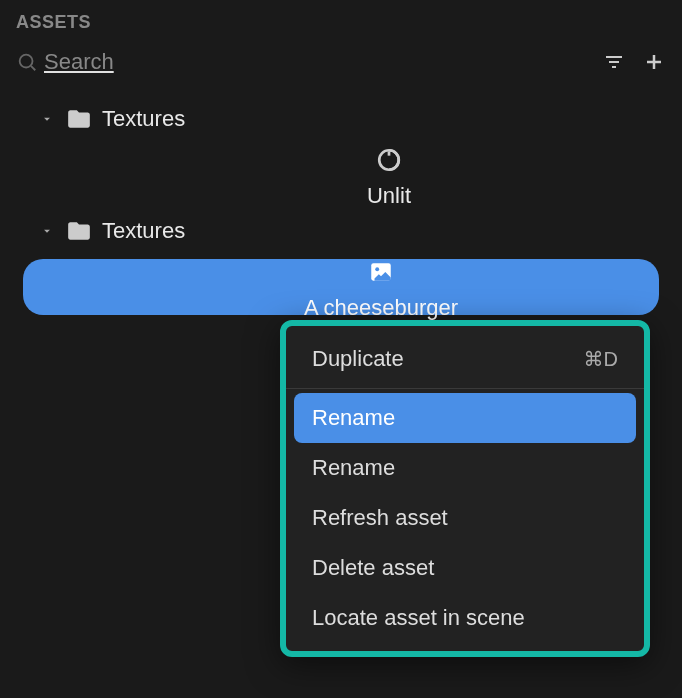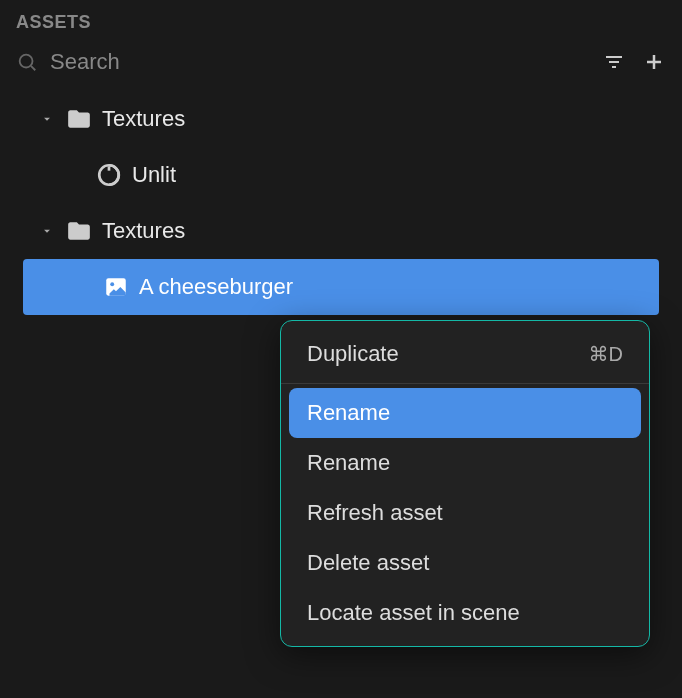--- a/index.html
+++ b/index.html
@@ -24,22 +24,23 @@
       letter-spacing: 0.5px;
     }
     .search-row {
       display: flex;
       align-items: center;
       padding: 8px 16px;
       gap: 12px;
     }
     .search-container {
       display: flex;
-      gap: 12px;
+      gap: 6px;
       flex: 1;
+      text-decoration: underline;
     }
     .search-icon {
       color: #666;
       display: flex;
       align-items: center;
     }
     .search-input {
       background: transparent;
       border: none;
       outline: none;
@@ -71,25 +72,26 @@
       cursor: pointer;
       gap: 10px;
       font-size: 22px;
       color: #e8e8e8;
     }
     .tree-row.level-1 {
       padding-left: 40px;
     }
     .tree-row.level-2 {
       padding-left: 96px;
+      flex-direction: column;
     }
     .tree-row.selected {
       background: #4a8fe7;
       color: #fff;
-      border-radius: 4px;
+      border-radius: 20px;
       margin: 0 23px;
     }
     .tree-row.selected.level-2 {
       padding-left: 80px;
     }
     .chevron {
       color: #aaa;
       display: flex;
       align-items: center;
       width: 16px;
@@ -98,21 +100,21 @@
       display: flex;
       align-items: center;
       color: #ccc;
     }
     .tree-row.selected .tree-icon {
       color: #fff;
     }
     .context-menu {
       position: absolute;
       background: #222;
-      border: 1px solid #14b8a6;
+      border: 6px solid #14b8a6;
       border-radius: 12px;
       box-shadow: 0 8px 32px rgba(0,0,0,0.5);
       padding: 8px;
       width: 370px;
       left: 280px;
       top: 320px;
     }
     .menu-item {
       display: flex;
       align-items: center;

